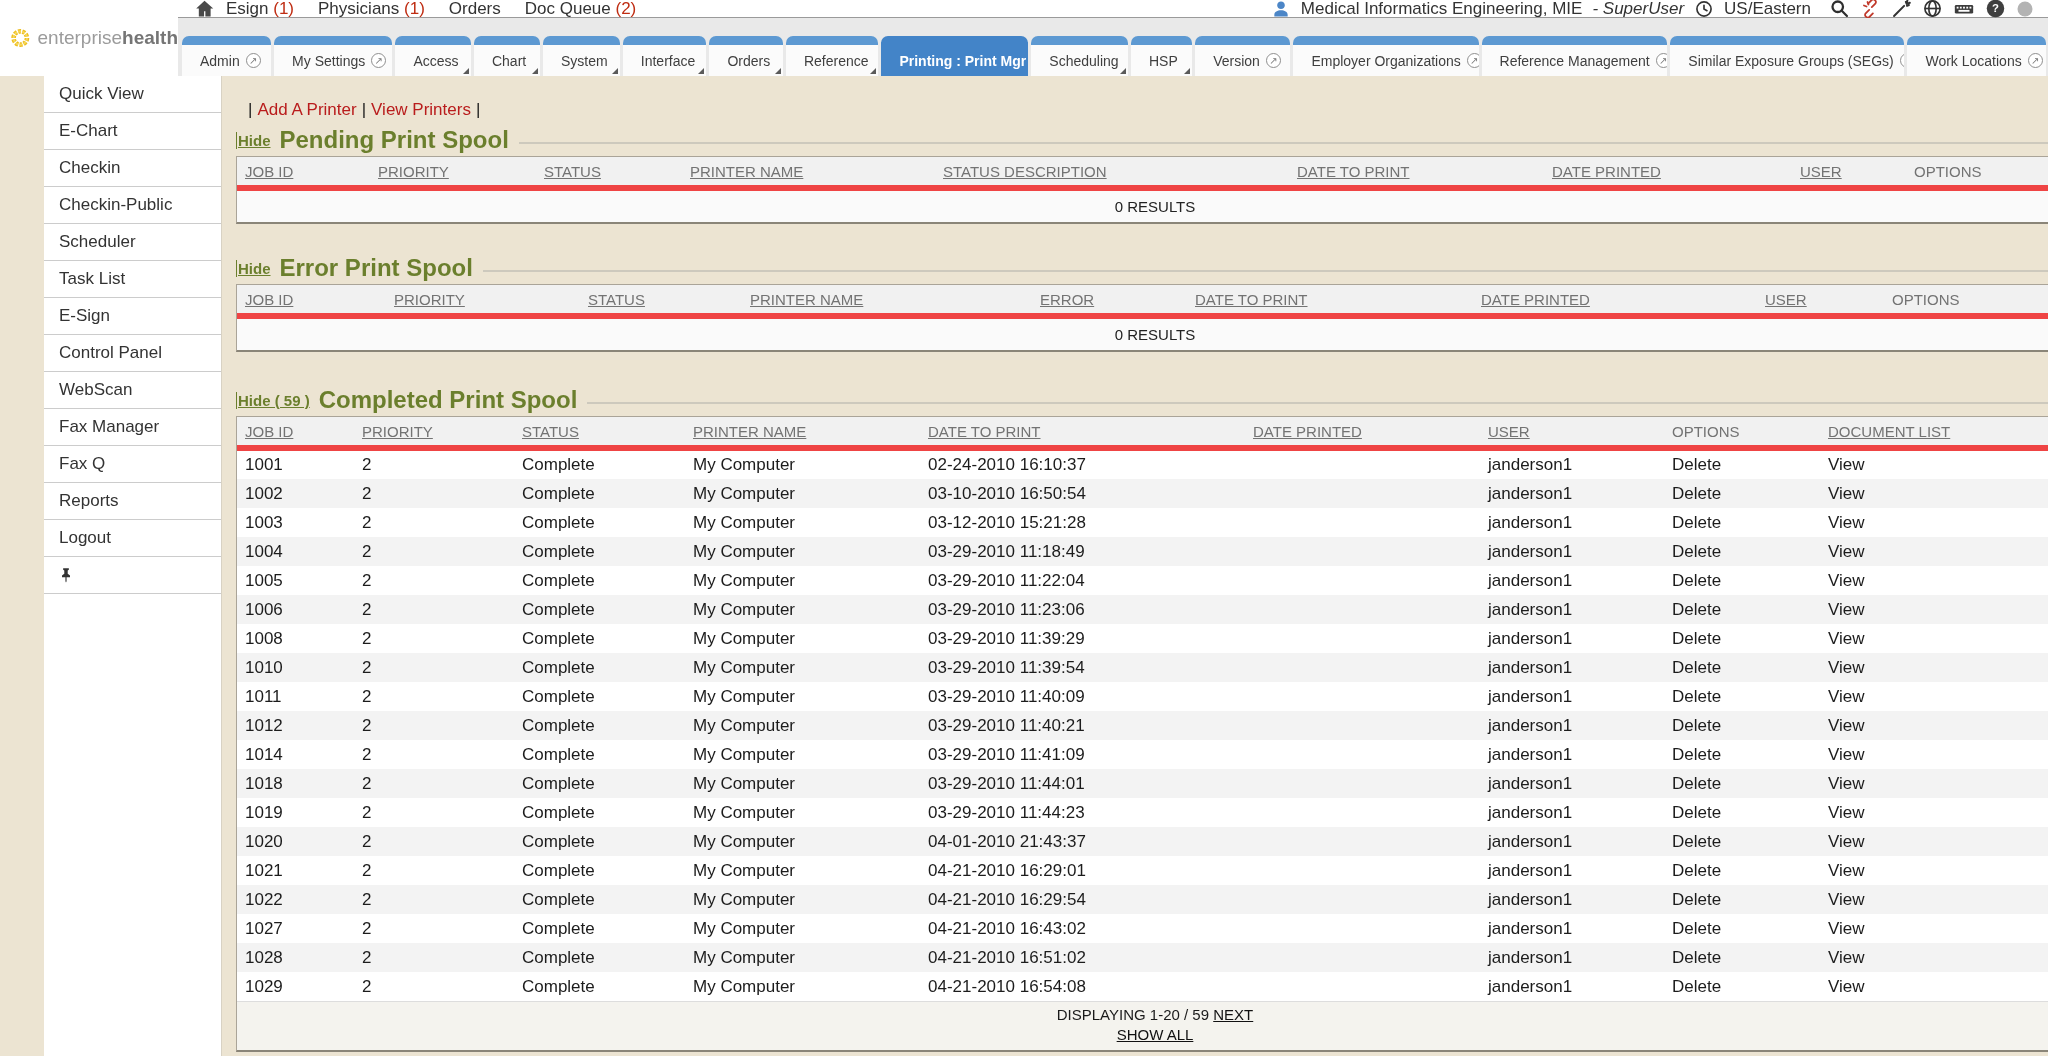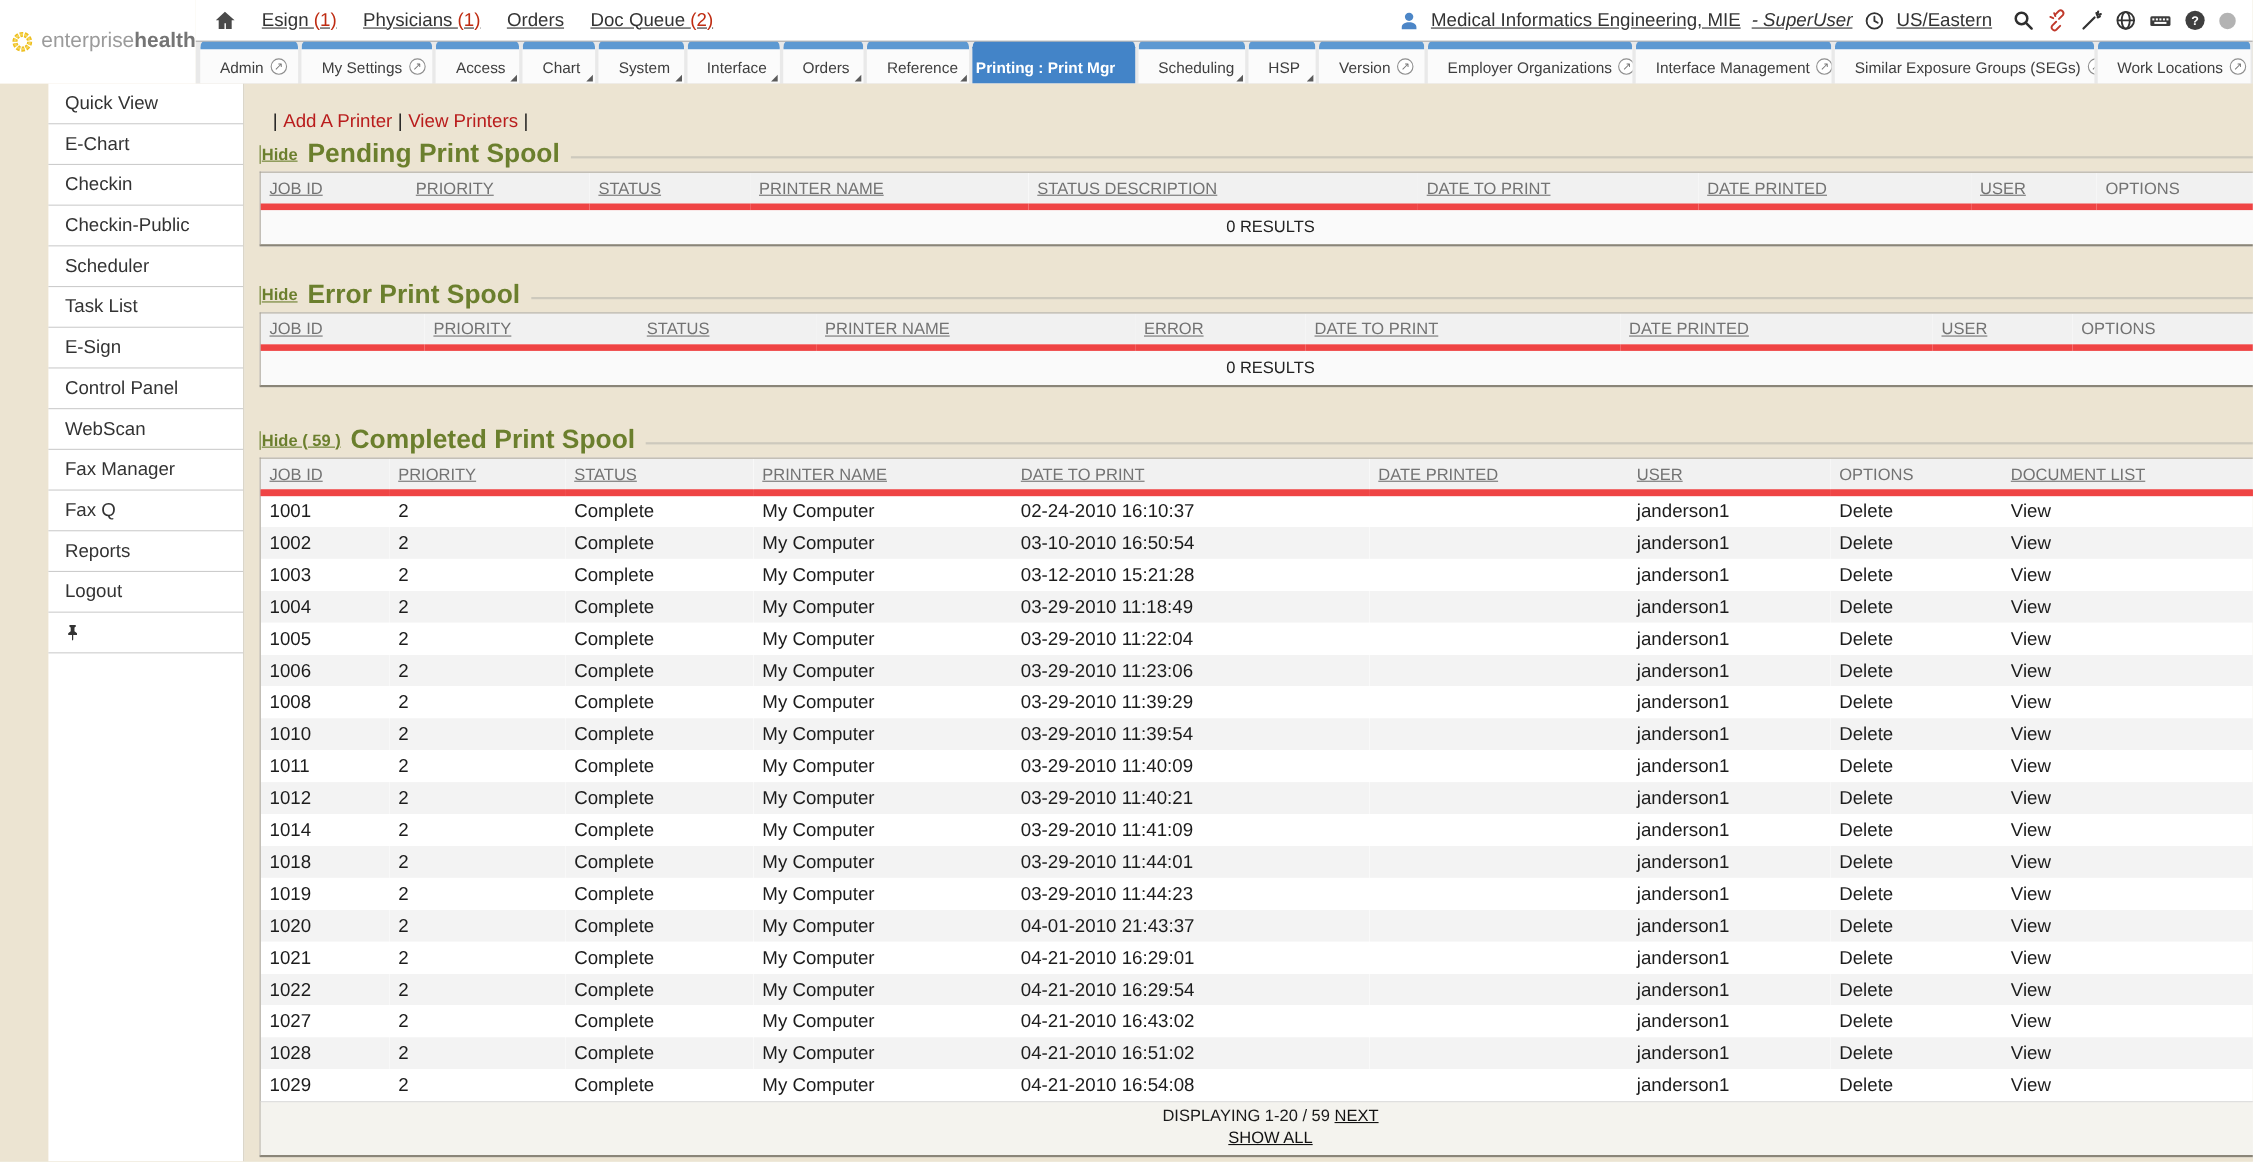--- a/index.html
+++ b/index.html
@@ -9,42 +9,42 @@
 
   
   .topbar { display:flex; height:76px; width:100%; }
   .logo-box { width:178px; background:#fff; display:flex; align-items:center;
               gap:7px; padding-left:10px; flex:0 0 178px; }
   .brand { font-size:19px; white-space:nowrap; }
   .brand .b1 { color:#9b9b9b; }
   .brand .b2 { color:#757575; font-weight:bold; }
   .top-right { flex:1; display:flex; flex-direction:column; min-width:0; }
 
-  .linkbar { height:38px; background:#fff; border-bottom:1px solid #9a9a9a;
-             display:flex; align-items:center; padding:0 14px 0 16px; gap:23px;
-             font-size:17px; color:#333;text-decoration:underline; }
+  .linkbar { height:18px; background:#fff; border-bottom:1px solid #9a9a9a;
+             display:flex; align-items:center; padding:0 14px 0 16px; gap:11px;
+             font-size:17px; color:#333; }
   .home-ic { display:inline-flex; cursor:pointer; }
   #top-links { display:flex; gap:24px; }
   .tl { cursor:pointer; white-space:nowrap; }
   .tl .cnt { color:#bf2c12; }
   .userarea { margin-left:auto; display:flex; align-items:center; gap:10px;
               font-size:17px; color:#333; white-space:nowrap; }
   .userarea .role { font-style:italic; }
   .ic { display:inline-flex; align-items:center; justify-content:center; }
 
   
   .tabstrip { flex:1; background:#e9e9e9; display:flex; align-items:flex-end;
               gap:3px; padding:0 2px 0 4px; overflow:hidden; }
   .tab { flex:0 1 auto; min-width:0; overflow:hidden; position:relative;
          border-radius:7px 7px 0 0; background:#fbfbfb;
          border-top:9px solid #5d99d2; height:40px; padding:0 18px;
          font-size:14px; color:#3f3f3f; white-space:nowrap;
          display:flex; align-items:center; gap:6px; cursor:pointer; }
   .tab.active { background:#4384c8; border-top-color:#4384c8; color:#fff;
-                font-weight:bold;justify-content:flex-end; }
+                font-weight:bold; }
   .tab .ext { width:15px; height:15px; flex:0 0 15px; border:1px solid #8f8f8f;
               border-radius:50%; display:inline-flex; align-items:center;
               justify-content:center; font-size:10px; color:#777; background:#fff; }
   .tab .tri { position:absolute; right:2px; bottom:2px; width:0; height:0;
               border-left:6px solid transparent; border-bottom:6px solid #5a5a5a; }
 
   
   .main { display:flex; height:980px; width:100%;margin-left:44px; }
   .sidebar { width:178px; flex:0 0 178px; background:#fff;
              border-right:1px solid #d8d2c4; }
@@ -232,21 +232,21 @@
         </div>
         <div class="tab">
           <span>Version</span>
           <span class="ext">↗</span>
         </div>
         <div class="tab">
           <span>Employer Organizations</span>
           <span class="ext">↗</span>
         </div>
         <div class="tab">
-          <span>Interface Management</span>
+          <span>Reference Management</span>
           <span class="ext">↗</span>
         </div>
         <div class="tab">
           <span>Similar Exposure Groups (SEGs)</span>
           <span class="ext">↗</span>
         </div>
         <div class="tab">
           <span>Work Locations</span>
           <span class="ext">↗</span>
         </div>

